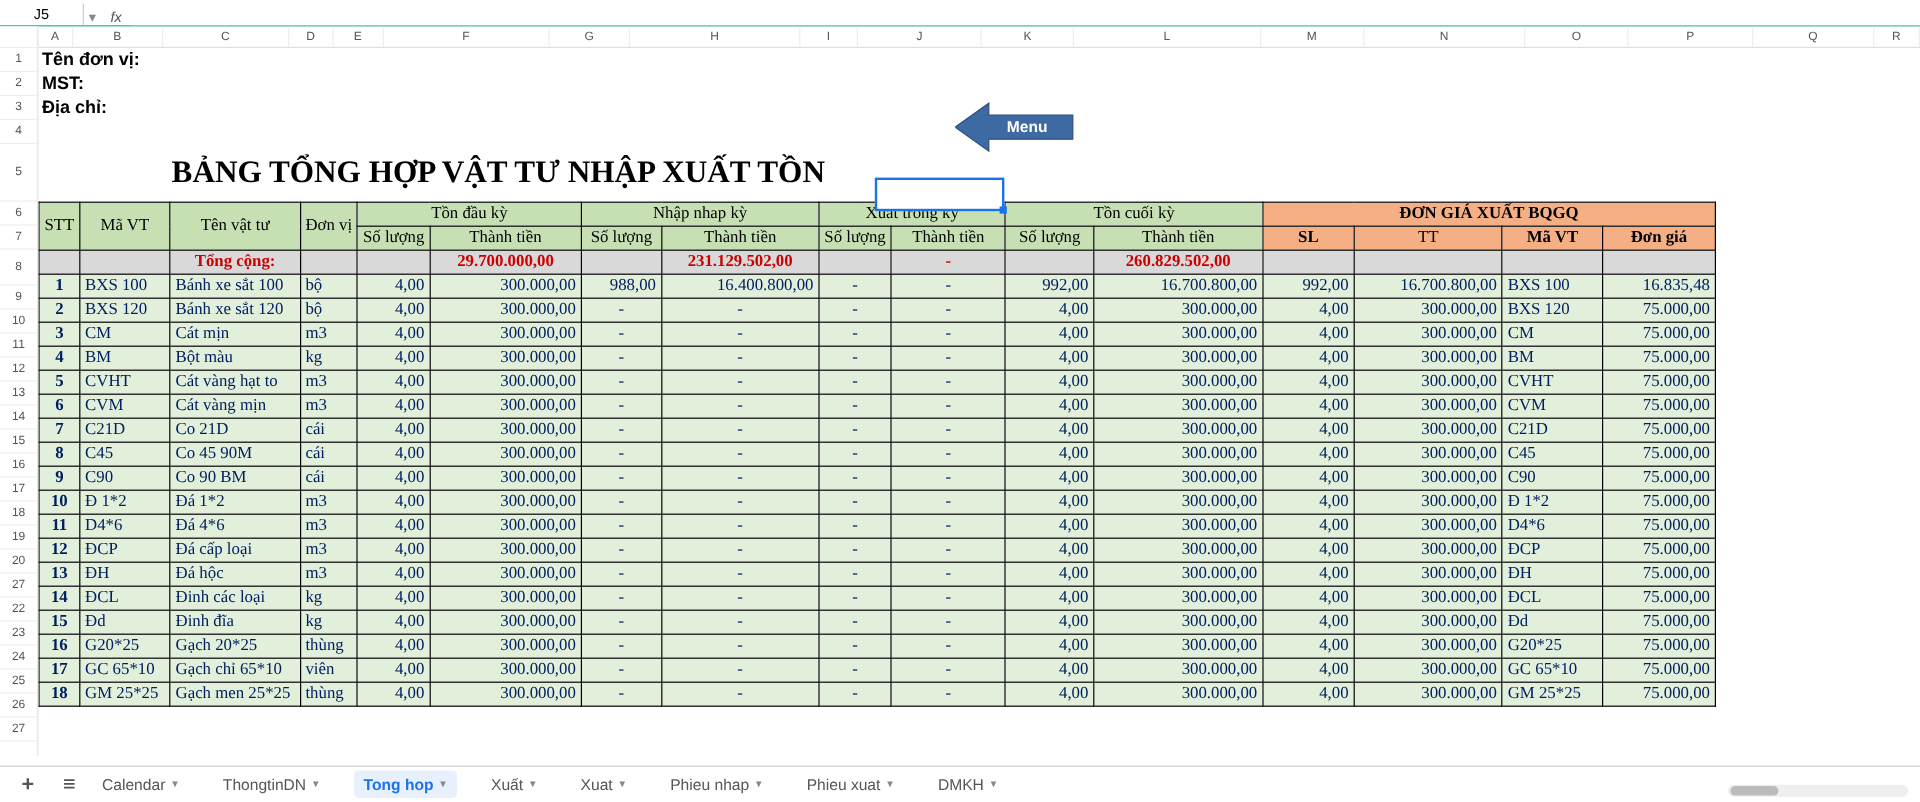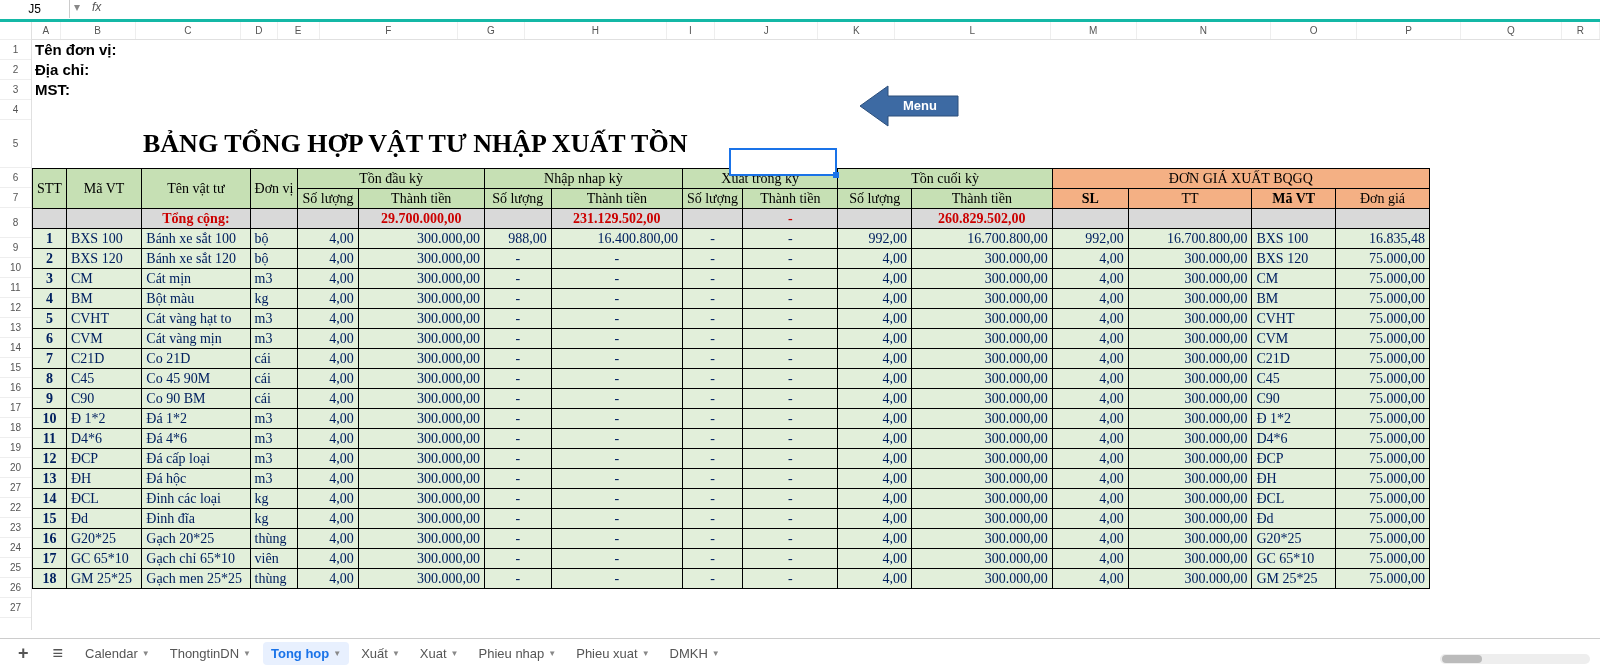--- a/index.html
+++ b/index.html
@@ -1,36 +1,36 @@
 <!DOCTYPE html>
 <html><head>
 <meta charset="utf-8">
 <style>
 * { box-sizing: border-box; margin: 0; padding: 0; }
 body { font-family: Arial, sans-serif; font-size: 12px; color: #000; background: #fff; width: 1600px; height: 668px; overflow: hidden; position: relative; }
-.formula-bar { display: flex; align-items: flex-start; height: 22px; border-bottom: 3px solid #14b8a6; }
+.formula-bar { display: flex; align-items: flex-end; height: 22px; border-bottom: 1px solid #14b8a6; }
 .name-box { width: 70px; border-right: 1px solid #ccc; padding: 2px 8px; text-align: center; font-size: 12px; }
 .name-box-dd { padding: 0 4px; color: #888; }
 .fx { font-style: italic; padding: 0 8px; color: #555; }
 .fx-input { flex: 1; padding: 2px 8px; border: none; outline: none; font-size: 12px; }
 .sheet-area { position: relative; display: flex; height: 608px; }
 .row-headers { width: 32px; background: #fff; border-right: 1px solid #e0e0e0; }
 .row-header { height: 20px; text-align: center; font-size: 10px; color: #555; border-bottom: 1px solid #eee; display: flex; align-items: center; justify-content: center; }
 .row-header.h5 { height: 48px; }
 .grid { flex: 1; overflow: hidden; position: relative; }
 .col-headers { display: flex; height: 18px; border-bottom: 1px solid #e0e0e0; }
 .col-header { text-align: center; font-size: 10px; color: #555; border-right: 1px solid #eee; display: flex; align-items: center; justify-content: center; }
 .content { position: relative; }
 .row { display: flex; height: 20px; }
 .row.h5 { height: 48px; }
 .cell { border-right: 1px solid transparent; border-bottom: 1px solid transparent; padding: 1px 3px; overflow: hidden; white-space: nowrap; display: flex; align-items: center; }
 .meta-label { font-weight: bold; font-size: 15px; }
 .title-cell { font-weight: bold; font-size: 26px; font-family: 'Times New Roman', serif; }
 .subtitle { font-size: 15px; font-family: 'Times New Roman', serif; }
-.menu-arrow { position: absolute; left: 828px; top: 44px; display: flex; align-items: center; }
+.menu-arrow { position: absolute; left: 764px; top: 44px; display: flex; align-items: center; }
 .menu-arrow svg { width: 100px; height: 44px; }
 .selected-cell { position: absolute; left: 697px; top: 108px; width: 108px; height: 28px; border: 2px solid #1a73e8; background: #fff; }
 .selected-cell::after { content: ''; position: absolute; right: -4px; bottom: -4px; width: 6px; height: 6px; background: #1a73e8; }
 table.report { border-collapse: collapse; width: 1398px; margin-left: 0; font-family: 'Times New Roman', serif; }
 table.report th, table.report td { border: 1px solid #000; padding: 0 4px; font-size: 14px; height: 20px; white-space: nowrap; overflow: hidden; }
 table.report th { background: #c6e0b4; font-weight: normal; }
 table.report th.orange { background: #f4b084; font-weight: normal; }
 .total-row td { background: #d9d9d9; color: #c00; font-weight: bold; text-align: center; }
 .total-row td.total-label { color: #c00; }
 .data-row td { background: #e2efda; }
@@ -110,24 +110,24 @@
         <div class="col-header" style="width: 90px;">O</div>
         <div class="col-header" style="width: 108px;">P</div>
         <div class="col-header" style="width: 105px;">Q</div>
         <div class="col-header" style="width: 40px;">R</div>
       </div>
     <div class="content" id="content">
       <div class="row">
           <div class="cell meta-label" style="width:500px">Tên đơn vị:</div>
         </div>
       <div class="row">
-          <div class="cell meta-label" style="width:500px">Địa chỉ:</div>
+          <div class="cell meta-label" style="width:500px">MST:</div>
         </div>
       <div class="row">
-          <div class="cell meta-label" style="width:500px">MST:</div>
+          <div class="cell meta-label" style="width:500px">Địa chỉ:</div>
         </div>
       <div class="row"></div>
       <div class="row h5">
           <div class="cell" style="width:108px"></div>
           <div class="cell title-cell" style="width:700px">BẢNG TỔNG HỢP VẬT TƯ NHẬP XUẤT TỒN</div>
         </div>
 
       <div class="menu-arrow">
         <svg viewBox="0 0 100 44">
           <path d="M 0 22 L 28 2 L 28 12 L 98 12 L 98 32 L 28 32 L 28 42 Z" fill="#3d6aa3" stroke="#2d4f7a" stroke-width="1"></path>
@@ -141,35 +141,35 @@
         <thead>
           <tr>
             <th rowspan="2" style="width:30px">STT</th>
             <th rowspan="2" style="width:78px">Mã VT</th>
             <th rowspan="2" style="width:110px">Tên vật tư</th>
             <th rowspan="2" style="width:38px">Đơn vị</th>
             <th colspan="2">Tồn đầu kỳ</th>
             <th colspan="2">Nhập nhap kỳ</th>
             <th colspan="2">Xuất trong kỳ</th>
             <th colspan="2">Tồn cuối kỳ</th>
-            <th colspan="4" class="orange" style="font-weight:normal">ĐƠN GIÁ XUẤT BQGQ</th>
+            <th colspan="4" class="orange" style="font-weight:bold">ĐƠN GIÁ XUẤT BQGQ</th>
           </tr>
           <tr>
             <th style="width:44px">Số lượng</th>
             <th style="width:144px">Thành tiền</th>
             <th style="width:70px">Số lượng</th>
             <th style="width:148px">Thành tiền</th>
             <th style="width:50px">Số lượng</th>
             <th style="width:108px">Thành tiền</th>
             <th style="width:80px">Số lượng</th>
             <th style="width:162px">Thành tiền</th>
             <th class="orange" style="width:90px;font-weight:bold">SL</th>
             <th class="orange" style="width:140px;font-weight:normal">TT</th>
             <th class="orange" style="width:90px;font-weight:bold">Mã VT</th>
-            <th class="orange" style="width:108px;font-weight:normal">Đơn giá</th>
+            <th class="orange" style="width:108px;font-weight:bold">Đơn giá</th>
           </tr>
         </thead>
         <tbody id="report-body">
           <tr class="total-row">
             <td></td>
               <td></td>
             <td class="total-label">Tổng cộng:</td>
             <td></td>
               <td></td>
             <td class="num">29.700.000,00</td>
@@ -510,21 +510,21 @@
             </tr>
           </tbody>
       </table>
     </div>
   </div>
 </div>
 
 <div class="sheet-tabs">
   <span class="add-sheet">+</span>
   <span class="menu-sheet">≡</span>
-  <div id="tabs-container" style="display:flex;gap:4px">
+  <div id="tabs-container" style="display:flex;gap:20px">
       <div class="tab-btn">
         <span>Calendar</span>
         <span class="tab-dd">▼</span>
       </div>
       <div class="tab-btn">
         <span>ThongtinDN</span>
         <span class="tab-dd">▼</span>
       </div>
       <div class="tab-btn active">
         <span>Tong hop</span>

